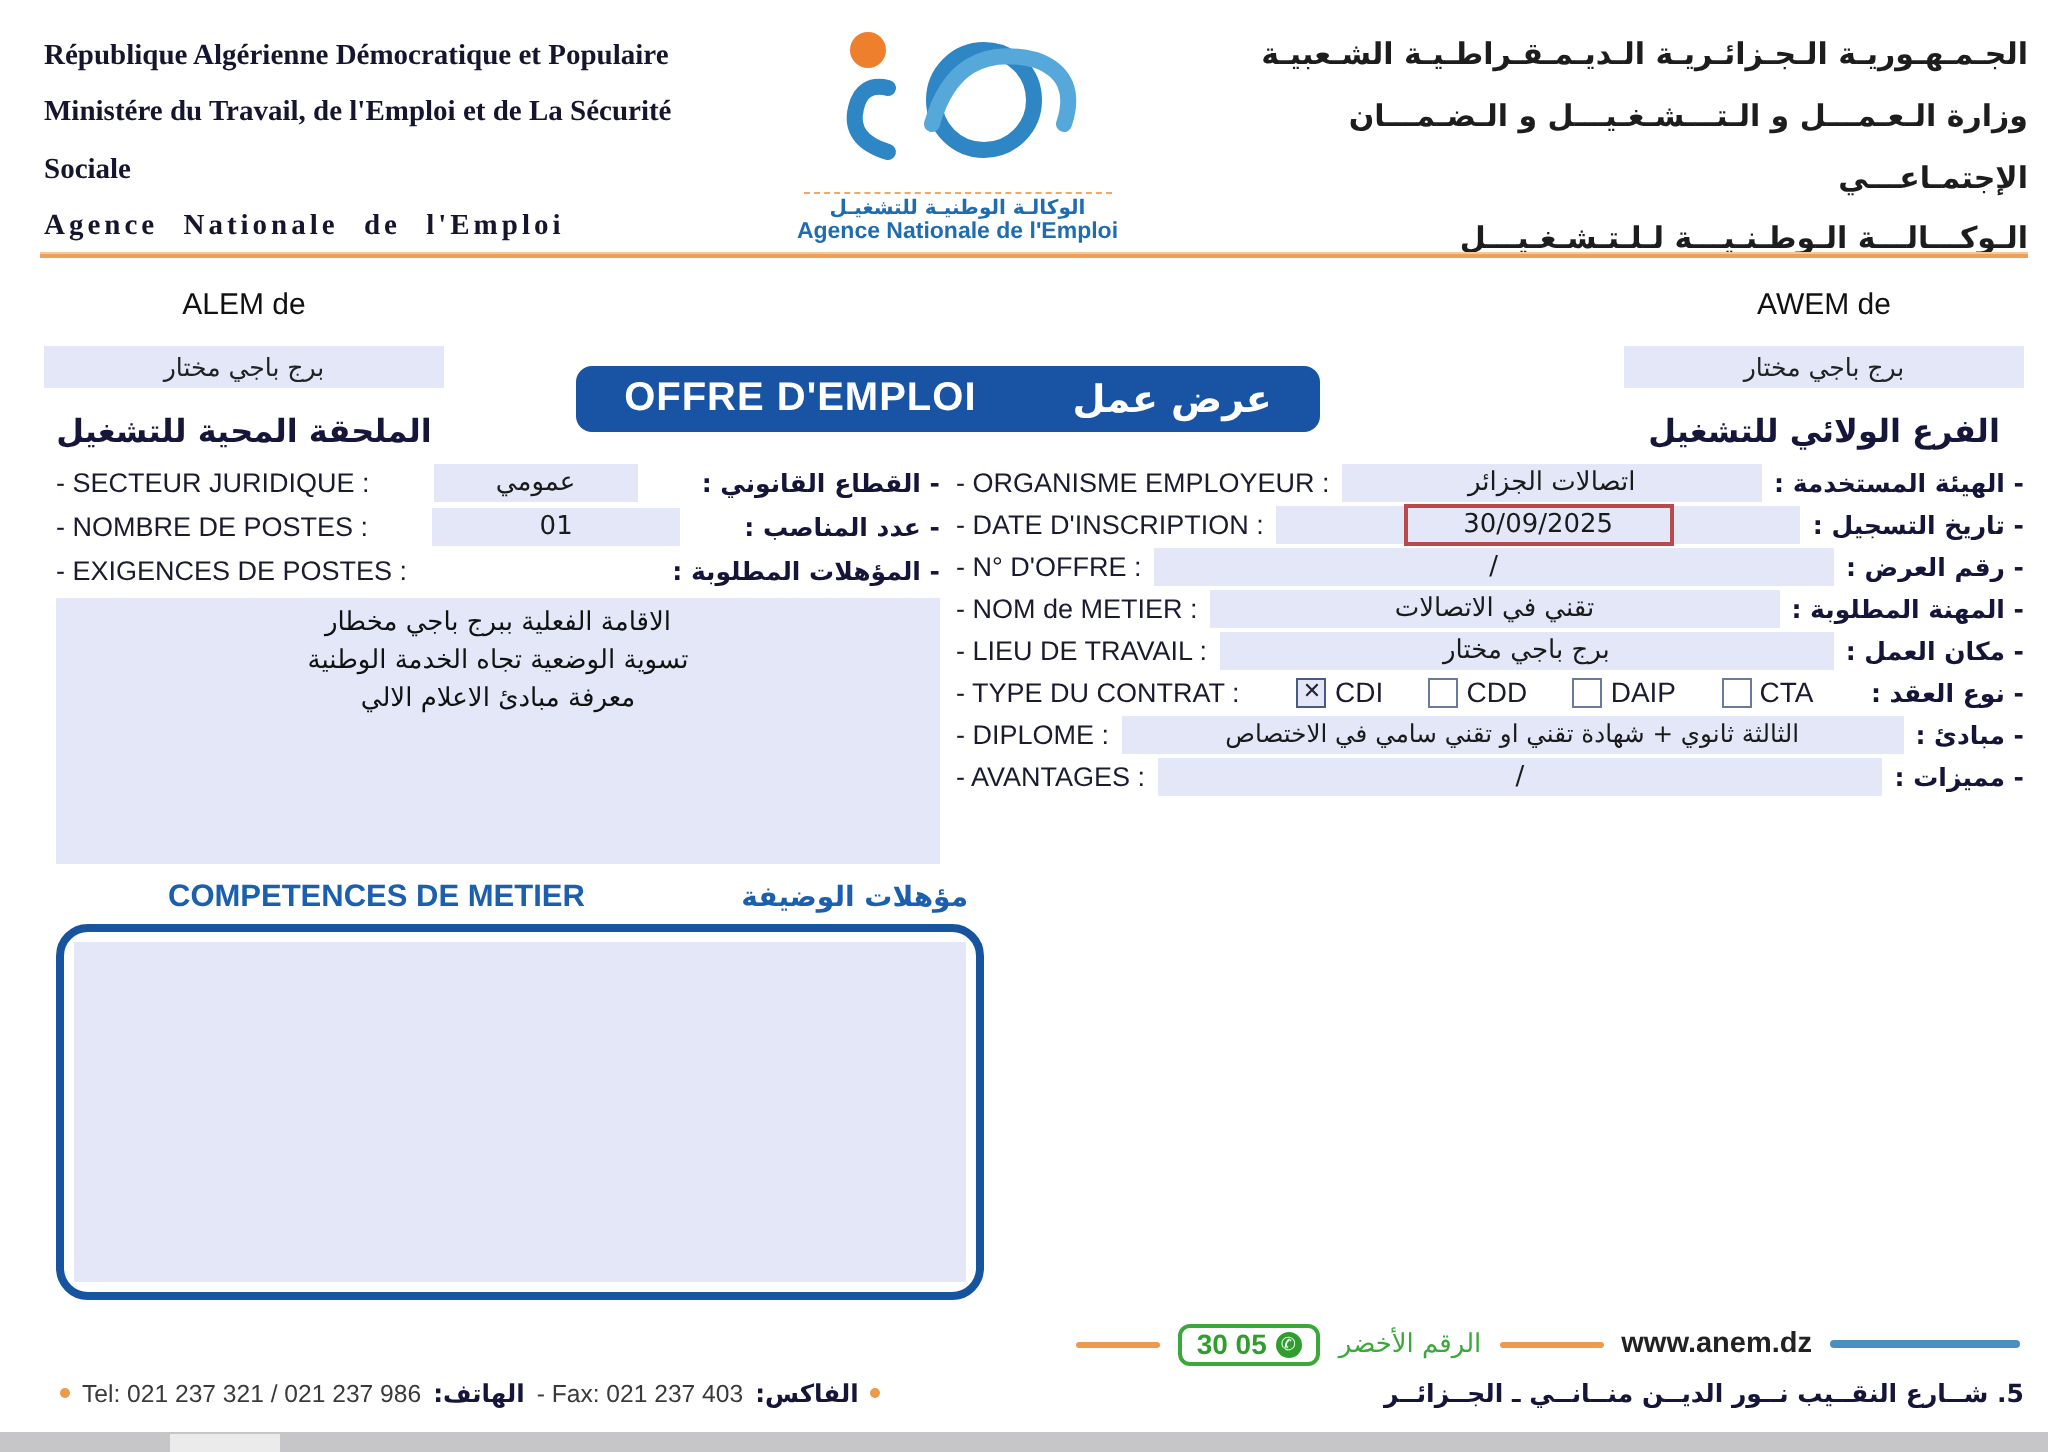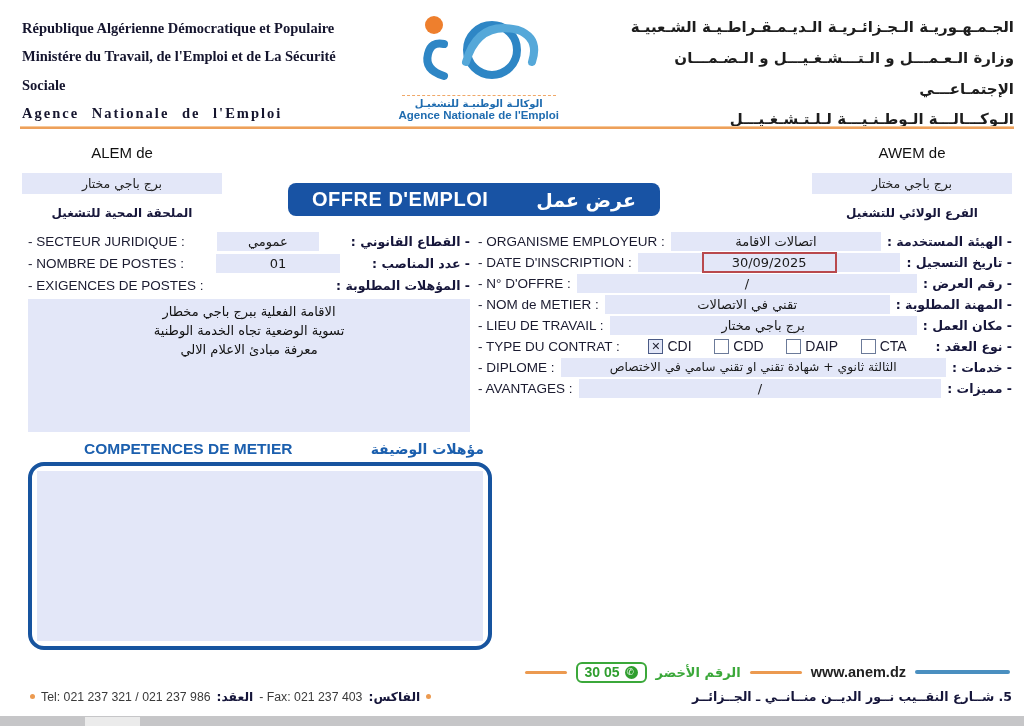--- a/index.html
+++ b/index.html
@@ -21,21 +21,21 @@
 
   .orange-rule{position:absolute;top:126px;left:20px;right:10px;height:2px;background:#eda05b;
                border-top:1px solid #f7c99a;}
 
   
   .branch-row{position:absolute;top:144px;left:22px;right:12px;display:flex;justify-content:space-between;align-items:center;}
   .branch{display:flex;align-items:center;gap:12px;flex-direction:column;}
   .blabel{font-size:15px;color:#111;}
   .bfield{background:#e3e7f8;width:200px;height:21px;display:flex;align-items:center;justify-content:center;
           font-size:12.5px;color:#222;font-family:"DejaVu Sans",sans-serif;}
-  .bar-label{font-weight:700;font-size:12px;color:#16163a;font-family:"DejaVu Sans",sans-serif;}
+  .bar-label{font-weight:700;font-size:16px;color:#16163a;font-family:"DejaVu Sans",sans-serif;}
 
   
   .banner{position:absolute;top:183px;left:288px;width:372px;height:33px;background:#1853a4;border-radius:8px;
           display:flex;align-items:center;justify-content:center;gap:48px;color:#fff;font-weight:700;}
   .banner .bfr{font-size:20px;letter-spacing:.5px;}
   .banner .bar{font-size:19px;font-family:"DejaVu Sans",sans-serif;}
 
   
   .form-left{position:absolute;top:231px;left:28px;width:442px;}
   .form-right{position:absolute;top:231px;left:478px;width:534px;}
@@ -73,21 +73,21 @@
                justify-content:flex-end;gap:9px;height:22px;}
   .oline{height:3px;background:#ec9a50;border-radius:2px;}
   .oline.a{width:42px;}
   .oline.b{width:52px;}
   .bline{width:95px;height:4px;background:#4a8fc0;border-radius:2px;}
   .gbadge{display:flex;align-items:center;gap:5px;border:2px solid #3ba83a;border-radius:6px;
           padding:0 7px;height:17px;}
   .gnum{color:#2f9e2e;font-weight:700;font-size:14px;}
   .gphone{width:13px;height:13px;background:#2f9e2e;border-radius:50%;position:relative;}
   .gphone::before{content:"✆";color:#fff;font-size:9px;position:absolute;left:2px;top:0;line-height:13px;}
-  .glabel{color:#3ba83a;font-weight:700;font-size:13px;font-family:"DejaVu Sans",sans-serif;}
+  .glabel{color:#3ba83a;font-weight:400;font-size:13px;font-family:"DejaVu Sans",sans-serif;}
   .website{font-weight:700;font-size:14.5px;color:#222;}
 
   .addr-row{position:absolute;top:689px;left:30px;right:12px;display:flex;align-items:center;gap:6px;
             font-size:12.3px;color:#3a3a3a;}
   .addr-fr{letter-spacing:.4px;word-spacing:4px;white-space:nowrap;}
   .odot{width:5px;height:5px;border-radius:50%;background:#ec9a50;flex:0 0 auto;}
   .tel-txt{white-space:nowrap;}
   .tel-ar,.fax-ar{font-weight:700;color:#15153a;font-family:"DejaVu Sans",sans-serif;}
   .addr-ar{font-weight:700;color:#15153a;margin-left:auto;white-space:nowrap;
            font-family:"DejaVu Sans",sans-serif;font-size:12.5px;}
@@ -163,21 +163,21 @@
     <div class="bigbox" dir="rtl">
       <div>الاقامة الفعلية ببرج باجي مخطار</div>
       <div>تسوية الوضعية تجاه الخدمة الوطنية</div>
       <div>معرفة مبادئ الاعلام الالي</div>
     </div>
   </div>
 
   <div class="form-right">
     <div class="frow">
       <span class="flabel">- ORGANISME EMPLOYEUR :</span>
-      <span class="fvalue" dir="rtl">اتصالات الاقامة</span>
+      <span class="fvalue" dir="rtl">اتصالات الجزائر</span>
       <span class="alabel" dir="rtl">- الهيئة المستخدمة :</span>
     </div>
     <div class="frow">
       <span class="flabel">- DATE D'INSCRIPTION :</span>
       <span class="fvalue">
         <span class="datebox">30/09/2025</span>
       </span>
       <span class="alabel" dir="rtl">- تاريخ التسجيل :</span>
     </div>
     <div class="frow">
@@ -213,21 +213,21 @@
         <span class="cb">
           <span class="cbbox" data-checked="false"></span>
           <span class="cblabel">CTA</span>
         </span>
       </span>
       <span class="alabel" dir="rtl">- نوع العقد :</span>
     </div>
     <div class="frow">
       <span class="flabel">- DIPLOME :</span>
       <span class="fvalue small" dir="rtl">الثالثة ثانوي + شهادة تقني او تقني سامي في الاختصاص</span>
-      <span class="alabel" dir="rtl">- خدمات :</span>
+      <span class="alabel" dir="rtl">- مبادئ :</span>
     </div>
     <div class="frow">
       <span class="flabel">- AVANTAGES :</span>
       <span class="fvalue">/</span>
       <span class="alabel" dir="rtl">- مميزات :</span>
     </div>
   </div>
 
   <div class="sections">
     <div class="section">
@@ -249,21 +249,21 @@
     </span>
     <span class="glabel" dir="rtl">الرقم الأخضر</span>
     <span class="oline b"></span>
     <span class="website">www.anem.dz</span>
     <span class="bline"></span>
   </div>
 
   <div class="addr-row">
     <span class="odot"></span>
     <span class="tel-txt">Tel: 021 237 321 / 021 237 986</span>
-    <span class="tel-ar" dir="rtl">العقد:</span>
+    <span class="tel-ar" dir="rtl">الهاتف:</span>
     <span class="tel-txt">- Fax: 021 237 403</span>
     <span class="fax-ar" dir="rtl">الفاكس:</span>
     <span class="odot"></span>
     <span class="addr-ar" dir="rtl">5. شــارع النقــيب نــور الديــن منــانــي ـ الجــزائــر</span>
   </div>
 
   <div class="taskbar">
     <div class="taskbar-tab"></div>
   </div>
 

